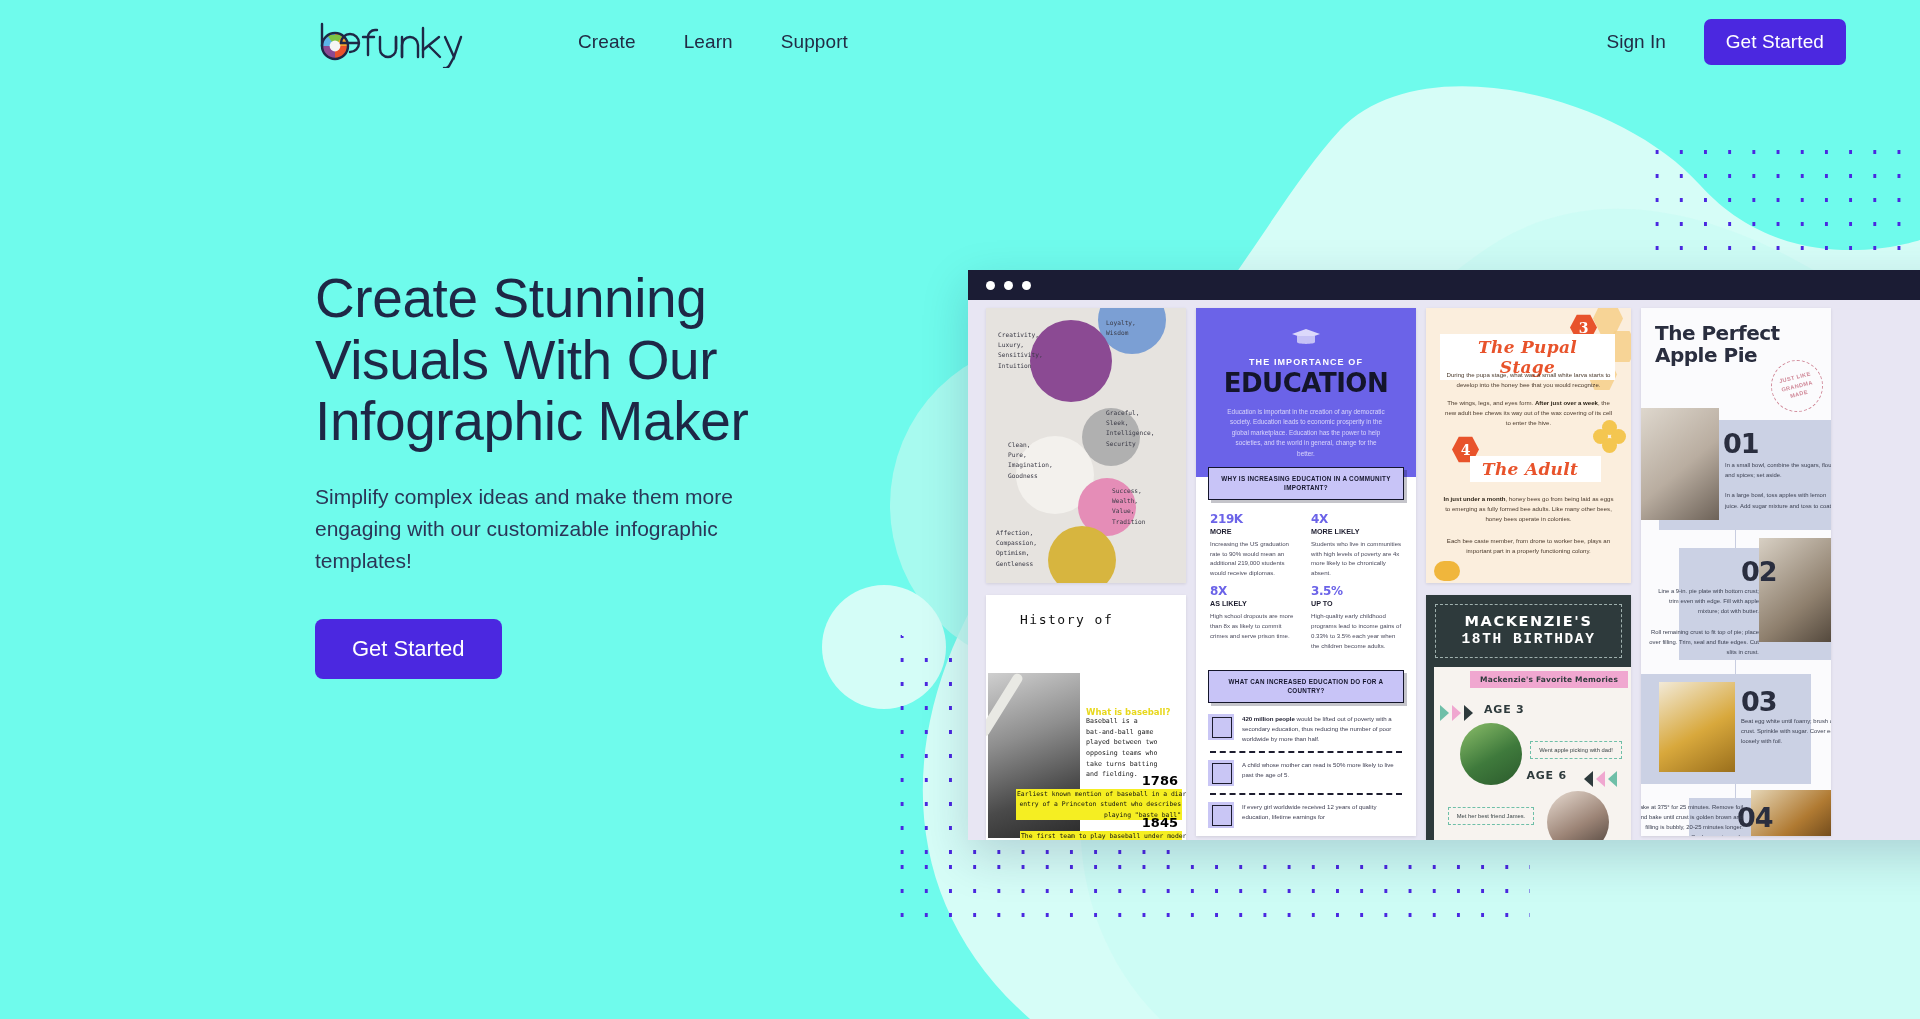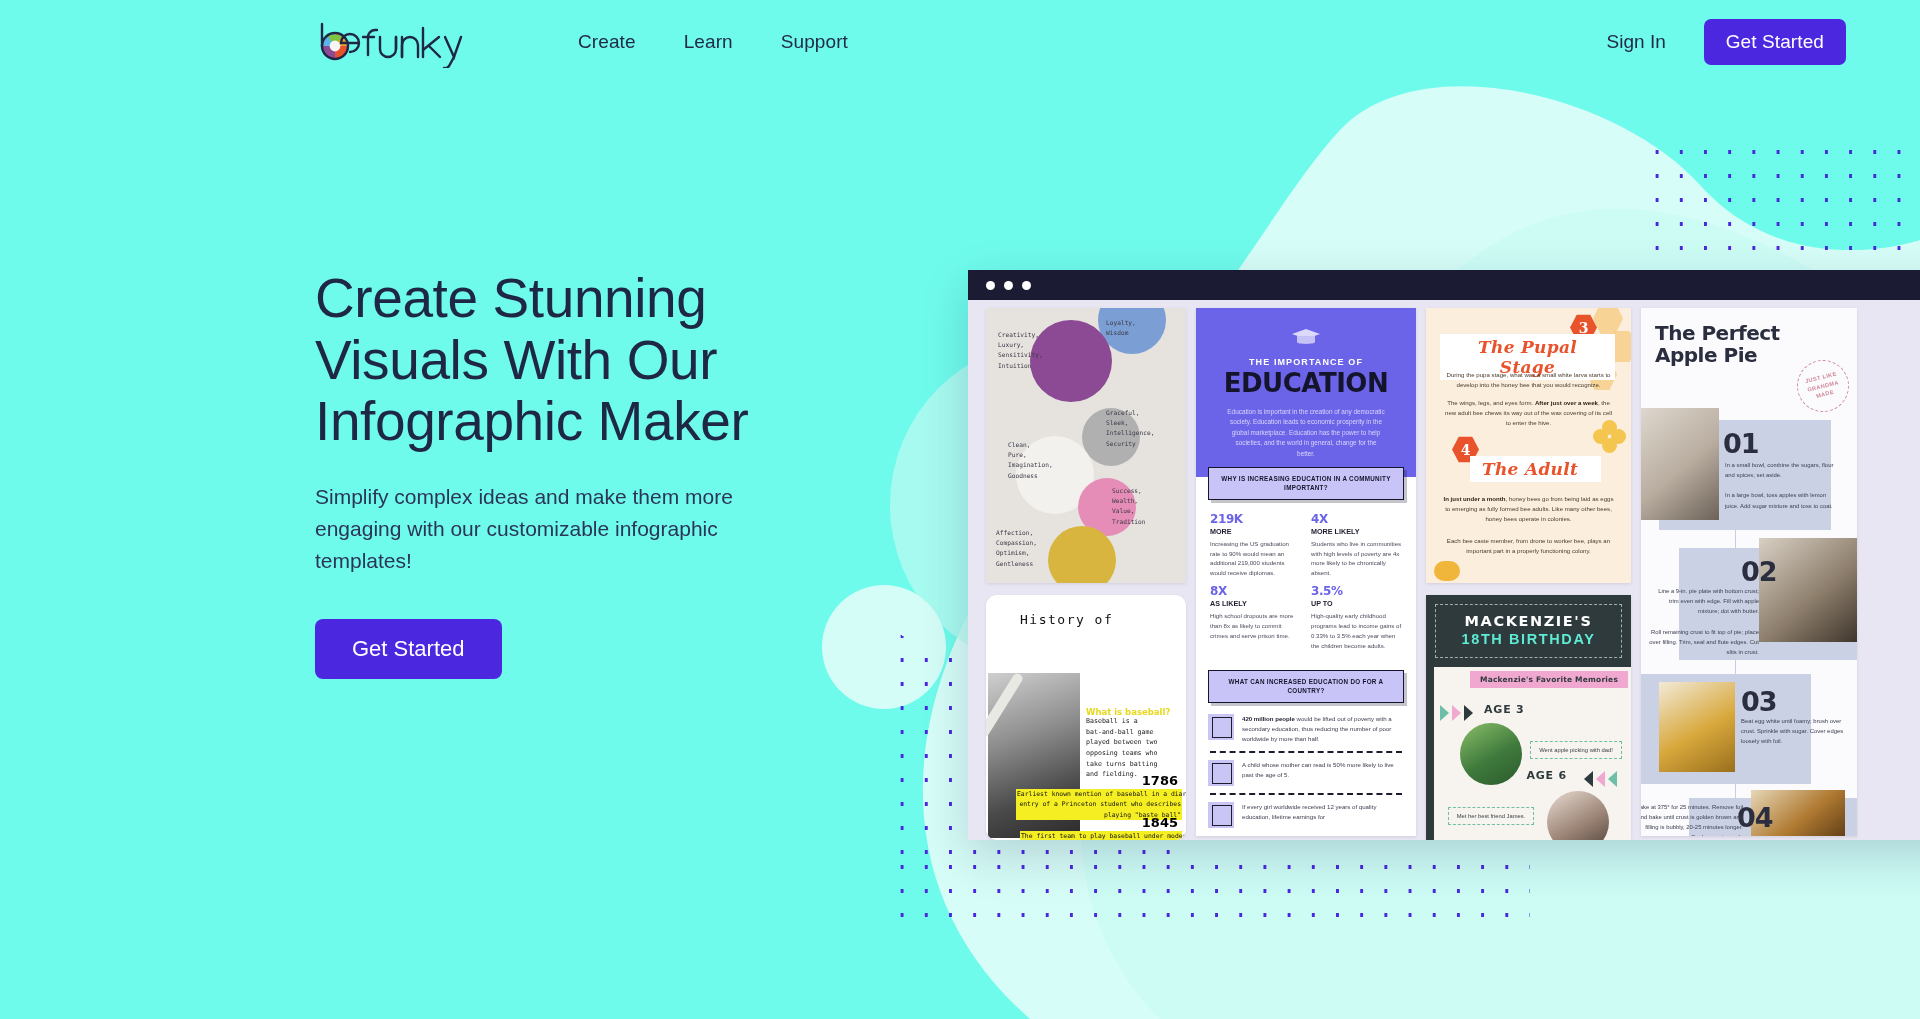--- a/index.html
+++ b/index.html
@@ -108,21 +108,21 @@
 
   
   .c-color { width: 200px; height: 275px; background: #e6e3df; position: relative; }
   .cp-circle { position: absolute; border-radius: 50%; }
   .cp-txt {
     position: absolute; font-family: "DejaVu Sans Mono", monospace;
     font-size: 6.2px; line-height: 1.65; color: #3a3a46; white-space: pre;
   }
 
   
-  .c-base { width: 200px; height: 245px; background: #fff; position: relative; border-radius: 11px; }
+  .c-base { width: 200px; height: 245px; background: #fff; position: relative; }
   .bb-hist { position: absolute; top: 17px; left: 34px; font-family: "DejaVu Sans Mono", monospace; font-size: 13px; color: #111; letter-spacing: 1.5px; }
   .bb-title { position: absolute; top: 30px; left: 6px; font-size: 44px; font-weight: 700; color: #000; letter-spacing: -1.5px; font-family: "DejaVu Sans", sans-serif; }
   .bb-photo { position: absolute; top: 78px; left: 2px; width: 92px; height: 165px;
      background: linear-gradient(160deg,#cfcfcf 0%,#8e8e8e 38%,#4a4a4a 72%,#2a2a2a 100%); }
   .bb-bat { position: absolute; top: 74px; left: 10px; width: 10px; height: 72px;
      background: #e9e9e4; transform: rotate(32deg); border-radius: 5px; }
   .bb-q { position: absolute; top: 112px; left: 100px; font-family: "DejaVu Sans", sans-serif; font-size: 8.5px; font-weight: 700; color: #e8d81c; }
   .bb-p { position: absolute; top: 121px; left: 100px; font-family: "DejaVu Sans Mono", monospace; font-size: 6.6px; line-height: 1.62; color: #1a1a1a; white-space: pre; }
   .bb-yr { position: absolute; right: 8px; font-size: 13px; font-weight: 700; color: #000; font-family: "DejaVu Sans", sans-serif; }
   .bb-hl { position: absolute; background: #f5ee22; font-family: "DejaVu Sans Mono", monospace; font-size: 6.4px; line-height: 1.62; color: #111; text-align: right; white-space: pre; padding: 0 1px; }
@@ -169,30 +169,30 @@
   .bee-p b { color: #2d2418; }
   .honeycomb { position: absolute; width: 30px; height: 33px; background: #f6cf8a; opacity: .85;
     clip-path: polygon(25% 3%, 75% 3%, 100% 50%, 75% 97%, 25% 97%, 0% 50%); }
   .flower { position: absolute; width: 34px; height: 34px; }
   .flower span { position: absolute; width: 15px; height: 15px; border-radius: 50%; background: #f4c650; }
 
   
   .c-bday { width: 205px; height: 245px; background: #2e3a3c; position: relative; overflow: hidden; }
   .bd-dash { position: absolute; top: 9px; left: 9px; right: 9px; height: 54px; border: 1.5px dashed #9fb0ae; }
   .bd-t1 { position: absolute; top: 18px; left: 0; right: 0; text-align: center; color: #fff; font-size: 14.5px; font-weight: 700; letter-spacing: 1.6px; font-family: "DejaVu Sans", sans-serif; }
-  .bd-t2 { position: absolute; top: 36px; left: 0; right: 0; text-align: center; color: #5eead4; font-size: 14.5px; font-weight: 700; letter-spacing: 1.6px; font-family: Liberation Sans, sans-serif; }
+  .bd-t2 { position: absolute; top: 36px; left: 0; right: 0; text-align: center; color: #ffffff; font-size: 14.5px; font-weight: 700; letter-spacing: 1.6px; font-family: Liberation Mono, monospace; }
   .bd-panel { position: absolute; top: 72px; left: 8px; right: 0; bottom: 0; background: #f7f3ef; }
   .bd-ribbon { position: absolute; top: 76px; left: 44px; background: #f0a7d0; color: #2e3a3c; font-size: 7.5px; font-weight: 700; padding: 4px 10px; font-family: "DejaVu Sans", sans-serif; letter-spacing: .2px; }
   .tri { width: 0; height: 0; border-top: 8px solid transparent; border-bottom: 8px solid transparent; }
   .bd-age { position: absolute; font-size: 11px; font-weight: 700; color: #2e3a3c; letter-spacing: .8px; font-family: "DejaVu Sans", sans-serif; }
   .bd-photo { position: absolute; border-radius: 50%; overflow: hidden; }
   .bd-cap { position: absolute; border: 1.3px dashed #6fbfa8; font-size: 5.8px; color: #3a4446; padding: 5px 6px; text-align: center; }
 
   
-  .c-pie { width: 216px; height: 528px; background: #fbfbfd; position: relative; overflow: hidden; }
+  .c-pie { width: 190px; height: 528px; background: #fbfbfd; position: relative; overflow: hidden; }
   .pie-t { position: absolute; top: 14px; left: 14px; font-size: 20px; font-weight: 700; color: #2a2e3f; line-height: 1.12; letter-spacing: -.5px; font-family: "DejaVu Sans", sans-serif; }
   .pie-stamp { position: absolute; top: 52px; right: 8px; width: 52px; height: 52px; border-radius: 50%; border: 1.2px dashed #d08898; }
   .pie-stamp span { position: absolute; inset: 0; display: flex; align-items: center; justify-content: center; color: #d08898; font-size: 5.6px; font-weight: 700; letter-spacing: .4px; transform: rotate(-14deg); text-align: center; line-height: 1.5; }
   .pie-block { position: absolute; background: #cbd1e4; }
   .pie-num { position: absolute; font-size: 27px; font-weight: 700; color: #2a2e3f; font-family: "DejaVu Sans", sans-serif; letter-spacing: -1px; }
   .pie-txt { position: absolute; font-size: 5.9px; line-height: 1.72; color: #3c4152; }
   .pie-img { position: absolute; }
   .pie-line { position: absolute; width: 1px; background: #c8cde0; }
 </style>
 </head>

